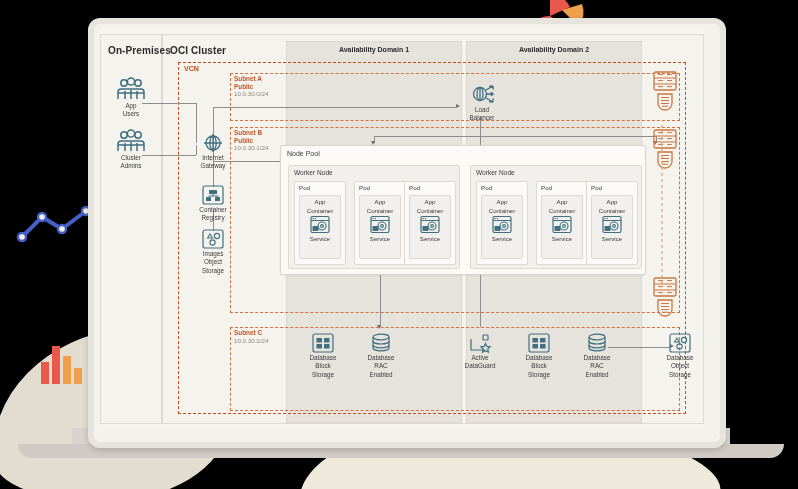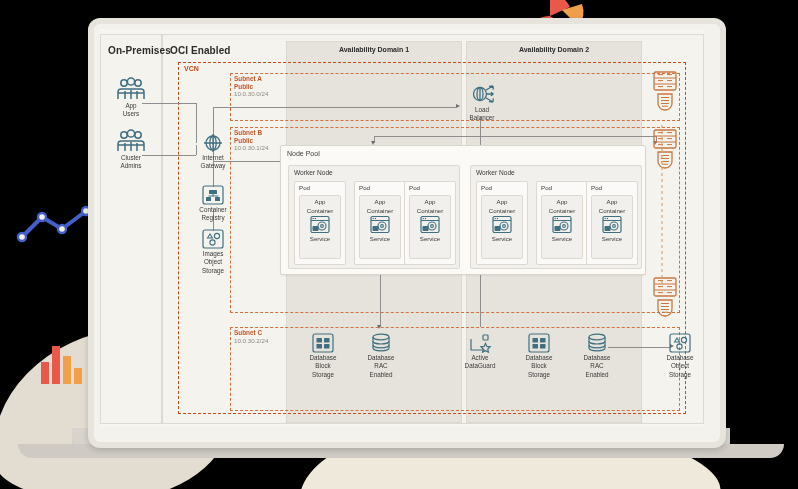--- a/index.html
+++ b/index.html
@@ -159,21 +159,21 @@
 
 <div id="screen">
 
   <div class="panel" id="onprem-panel"></div>
   <div class="panel" id="oci-panel"></div>
 
   <div class="ad-band" id="ad1"></div>
   <div class="ad-band" id="ad2"></div>
 
   <div class="panel-title" id="onprem-title">On-Premises</div>
-  <div class="panel-title" id="oci-title">OCI Enabled</div>
+  <div class="panel-title" id="oci-title">OCI Cluster</div>
   <div class="ad-label" id="ad1-label">Availability Domain 1</div>
   <div class="ad-label" id="ad2-label">Availability Domain 2</div>
 
   <div id="vcn"></div>
   <div id="vcn-label">VCN</div>
 
   <div class="subnet" id="subnet-a"></div>
   <div class="subnet" id="subnet-b"></div>
   <div class="subnet" id="subnet-c"></div>
 

